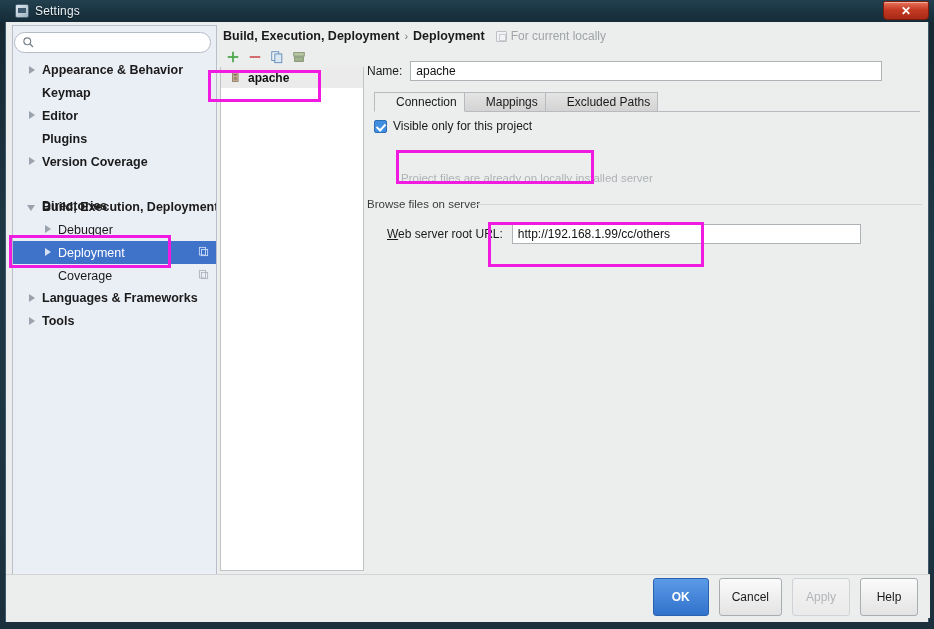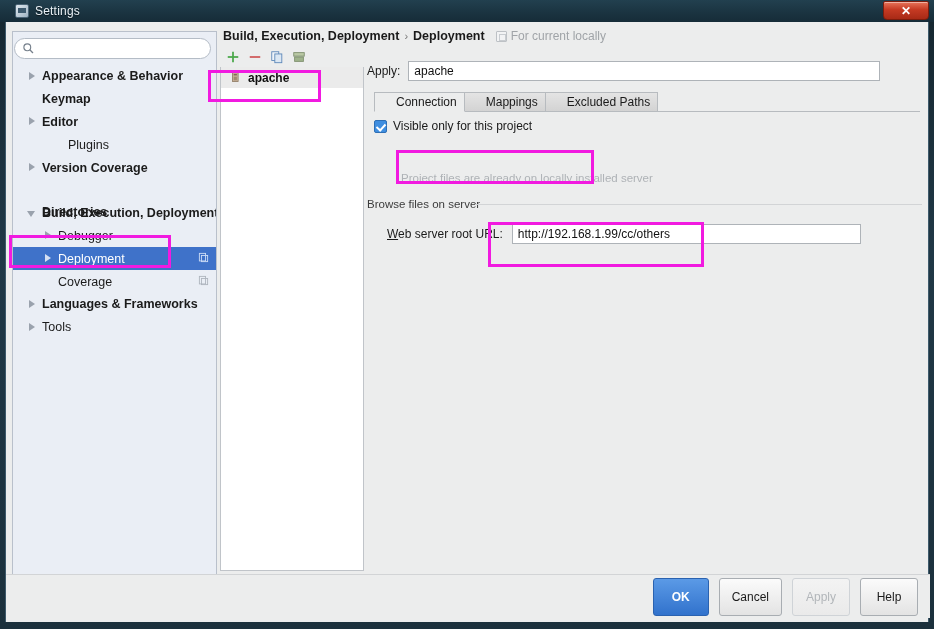--- a/index.html
+++ b/index.html
@@ -55,21 +55,21 @@
   #dialog {
     position: absolute; left: 5px; top: 22px;
     width: 924px; height: 600px;
     background: #eceded;
     border-left: 1px solid #3e5a6b;
     border-right: 1px solid #3e5a6b;
   }
 
   
   #left-pane {
-    position: absolute; left: 6px; top: 9px;
+    position: absolute; left: 6px; top: 3px;
     width: 205px; height: 550px;
     background: #eaeef5;
     border: 1px solid #b9c0cb;
   }
   #search-wrap {
     position: absolute; left: 1px; top: 5px;
     width: 202px; height: 22px;
     display: flex; align-items: center;
   }
   #search-box {
@@ -339,21 +339,21 @@
           <div class="tree-item">
             <span class="arrow none"></span>
             <span class="tree-label" style="font-weight: bold;">Keymap</span>
           </div>
           <div class="tree-item">
             <span class="arrow closed"></span>
             <span class="tree-label" style="font-weight: bold;">Editor</span>
           </div>
           <div class="tree-item">
             <span class="arrow none"></span>
-            <span class="tree-label" style="font-weight: normal; margin-left: 26px;">Plugins</span>
+            <span class="tree-label" style="font-weight: bold;">Plugins</span>
           </div>
           <div class="tree-item">
             <span class="arrow closed"></span>
             <span class="tree-label" style="font-weight: bold;">Version Coverage</span>
           </div>
           <div class="tree-item">
             <span class="arrow none"></span>
             <span class="tree-label" style="font-weight: bold; margin-top: 44px;">Directories</span>
           </div>
           <div class="tree-item">
@@ -379,21 +379,21 @@
               <rect x="2" y="2" width="9" height="11" fill="none" stroke="#7d8590" stroke-width="1.3"></rect>
               <rect x="5" y="5" width="9" height="9" fill="none" stroke="#7d8590" stroke-width="1.3"></rect>
             </svg>
           </div>
           <div class="tree-item">
             <span class="arrow closed"></span>
             <span class="tree-label" style="font-weight: bold;">Languages &amp; Frameworks</span>
           </div>
           <div class="tree-item">
             <span class="arrow closed"></span>
-            <span class="tree-label" style="font-weight: normal;">Tools</span>
+            <span class="tree-label" style="font-weight: bold;">Tools</span>
           </div>
         </div>
     </div>
 
     <div id="right-pane">
 
       <div id="breadcrumb">
         <span>Build, Execution, Deployment</span>
         <span class="sep">›</span>
         <span>Deployment</span>
@@ -428,21 +428,21 @@
               <rect x="4.5" y="3.5" width="4" height="2" fill="#7d6a55"></rect>
               <rect x="4.5" y="7" width="4" height="4.5" fill="#a08a71"></rect>
             </svg>
             <span>apache</span>
           </div>
         </div>
 
       <div id="detail">
 
         <div class="row" id="name-row">
-          <span class="field-label">Apply:</span>
+          <span class="field-label">Name:</span>
           <input class="txt" id="name-input" style="width: 472px; margin-left: 8px;" type="text" value="apache">
         </div>
 
         <div id="tabs">
             <div class="tab active">
               <span>Connection</span>
             </div>
             <div class="tab">
               <span>Mappings</span>
             </div>

